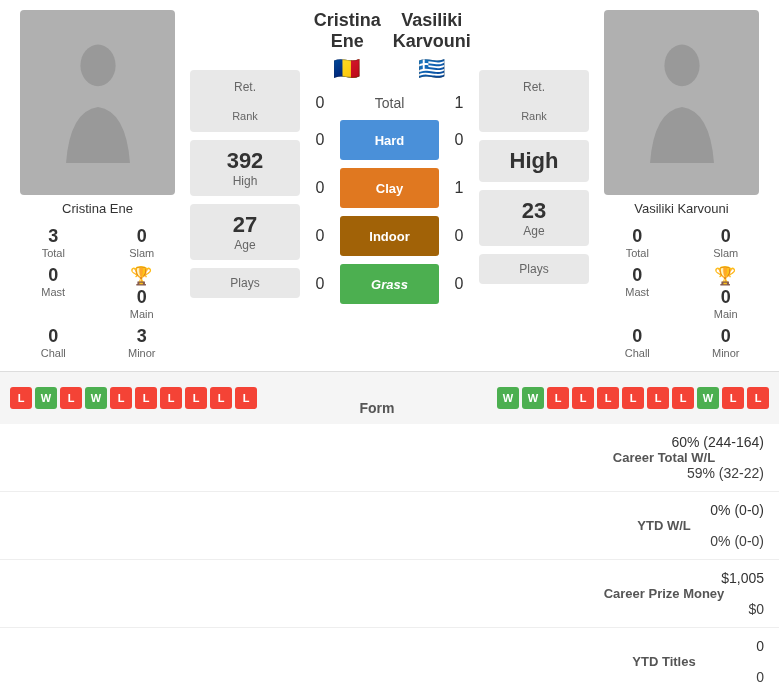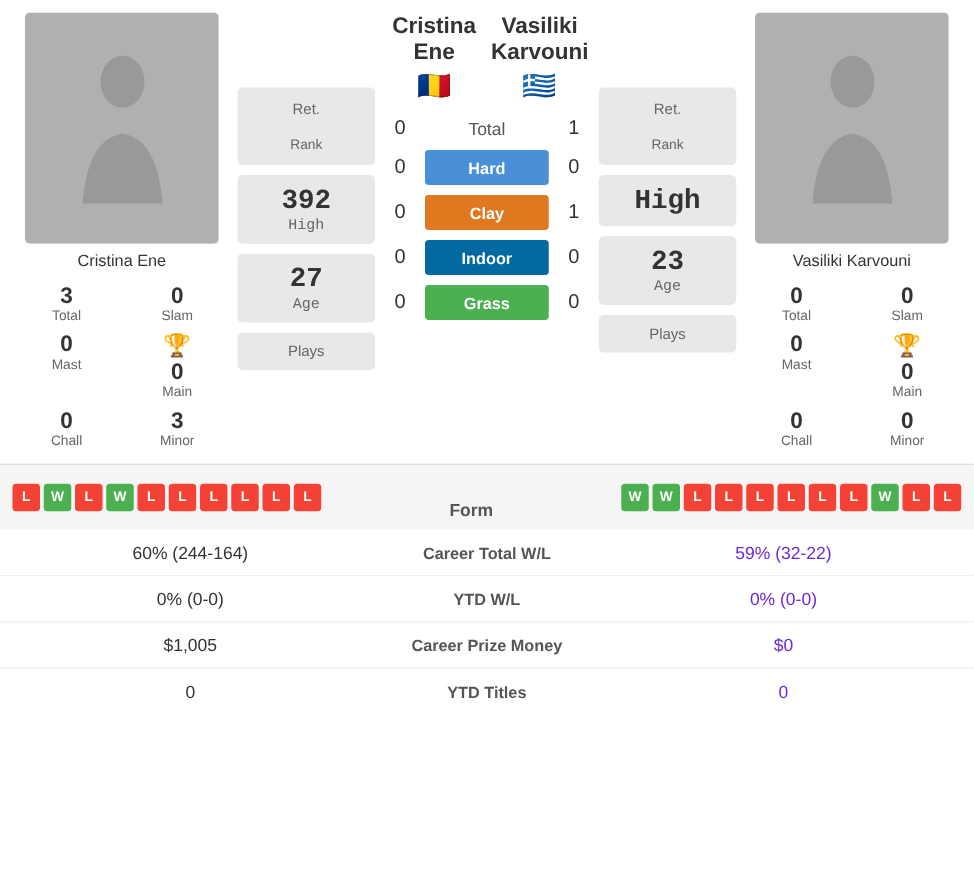--- a/index.html
+++ b/index.html
@@ -130,21 +130,20 @@
       color: #666;
     }
 
     .age-box {
       background: #e8e8e8;
       border-radius: 4px;
       padding: 8px 20px;
       text-align: center;
       width: 100%;
       margin-top: 8px;
-      font-family: Liberation Mono, monospace;
     }
 
     .age-value {
       font-size: 22px;
       font-weight: bold;
       color: #333;
     }
 
     .age-label {
       font-size: 12px;
@@ -209,35 +208,35 @@
 
     .score-num {
       font-size: 16px;
       color: #333;
       width: 30px;
       text-align: center;
     }
 
     .surface-badge {
       flex: 1;
-      height: 28px;
+      height: 40px;
       border-radius: 3px;
       display: flex;
       align-items: center;
       justify-content: center;
       color: #fff;
       font-size: 13px;
       font-weight: bold;
       margin: 0 5px;
     }
 
     .badge-hard { background: #4a90d9; }
     .badge-clay { background: #e07820; }
-    .badge-indoor { background: #0369a1; }
-    .badge-grass { background: #4caf50; }
+    .badge-indoor { background: #a16207; }
+    .badge-grass { background: #4caf50; font-style: italic; }
 
     .total-row {
       display: flex;
       align-items: center;
       width: 100%;
       margin: 4px 0;
       justify-content: space-between;
     }
 
     .total-label {
@@ -291,20 +290,21 @@
     
     .stats-rows {
       width: 100%;
     }
 
     .stats-row {
       display: flex;
       align-items: flex-end;
       border-bottom: 1px solid #eee;
       padding: 10px 15px;
+      flex-direction: column;
     }
 
     .stats-row:last-child {
       border-bottom: none;
     }
 
     .stats-left-val {
       flex: 1;
       text-align: center;
       font-size: 14px;
@@ -316,21 +316,21 @@
       text-align: center;
       font-size: 13px;
       color: #555;
       font-weight: bold;
     }
 
     .stats-right-val {
       flex: 1;
       text-align: center;
       font-size: 14px;
-      color: #6d28d9;
+      color: #404040;
     }
   </style>
 </head>
 <body>
 
 <div class="main-container">
 
   <div class="players-section">
 
     <div class="player-card">

